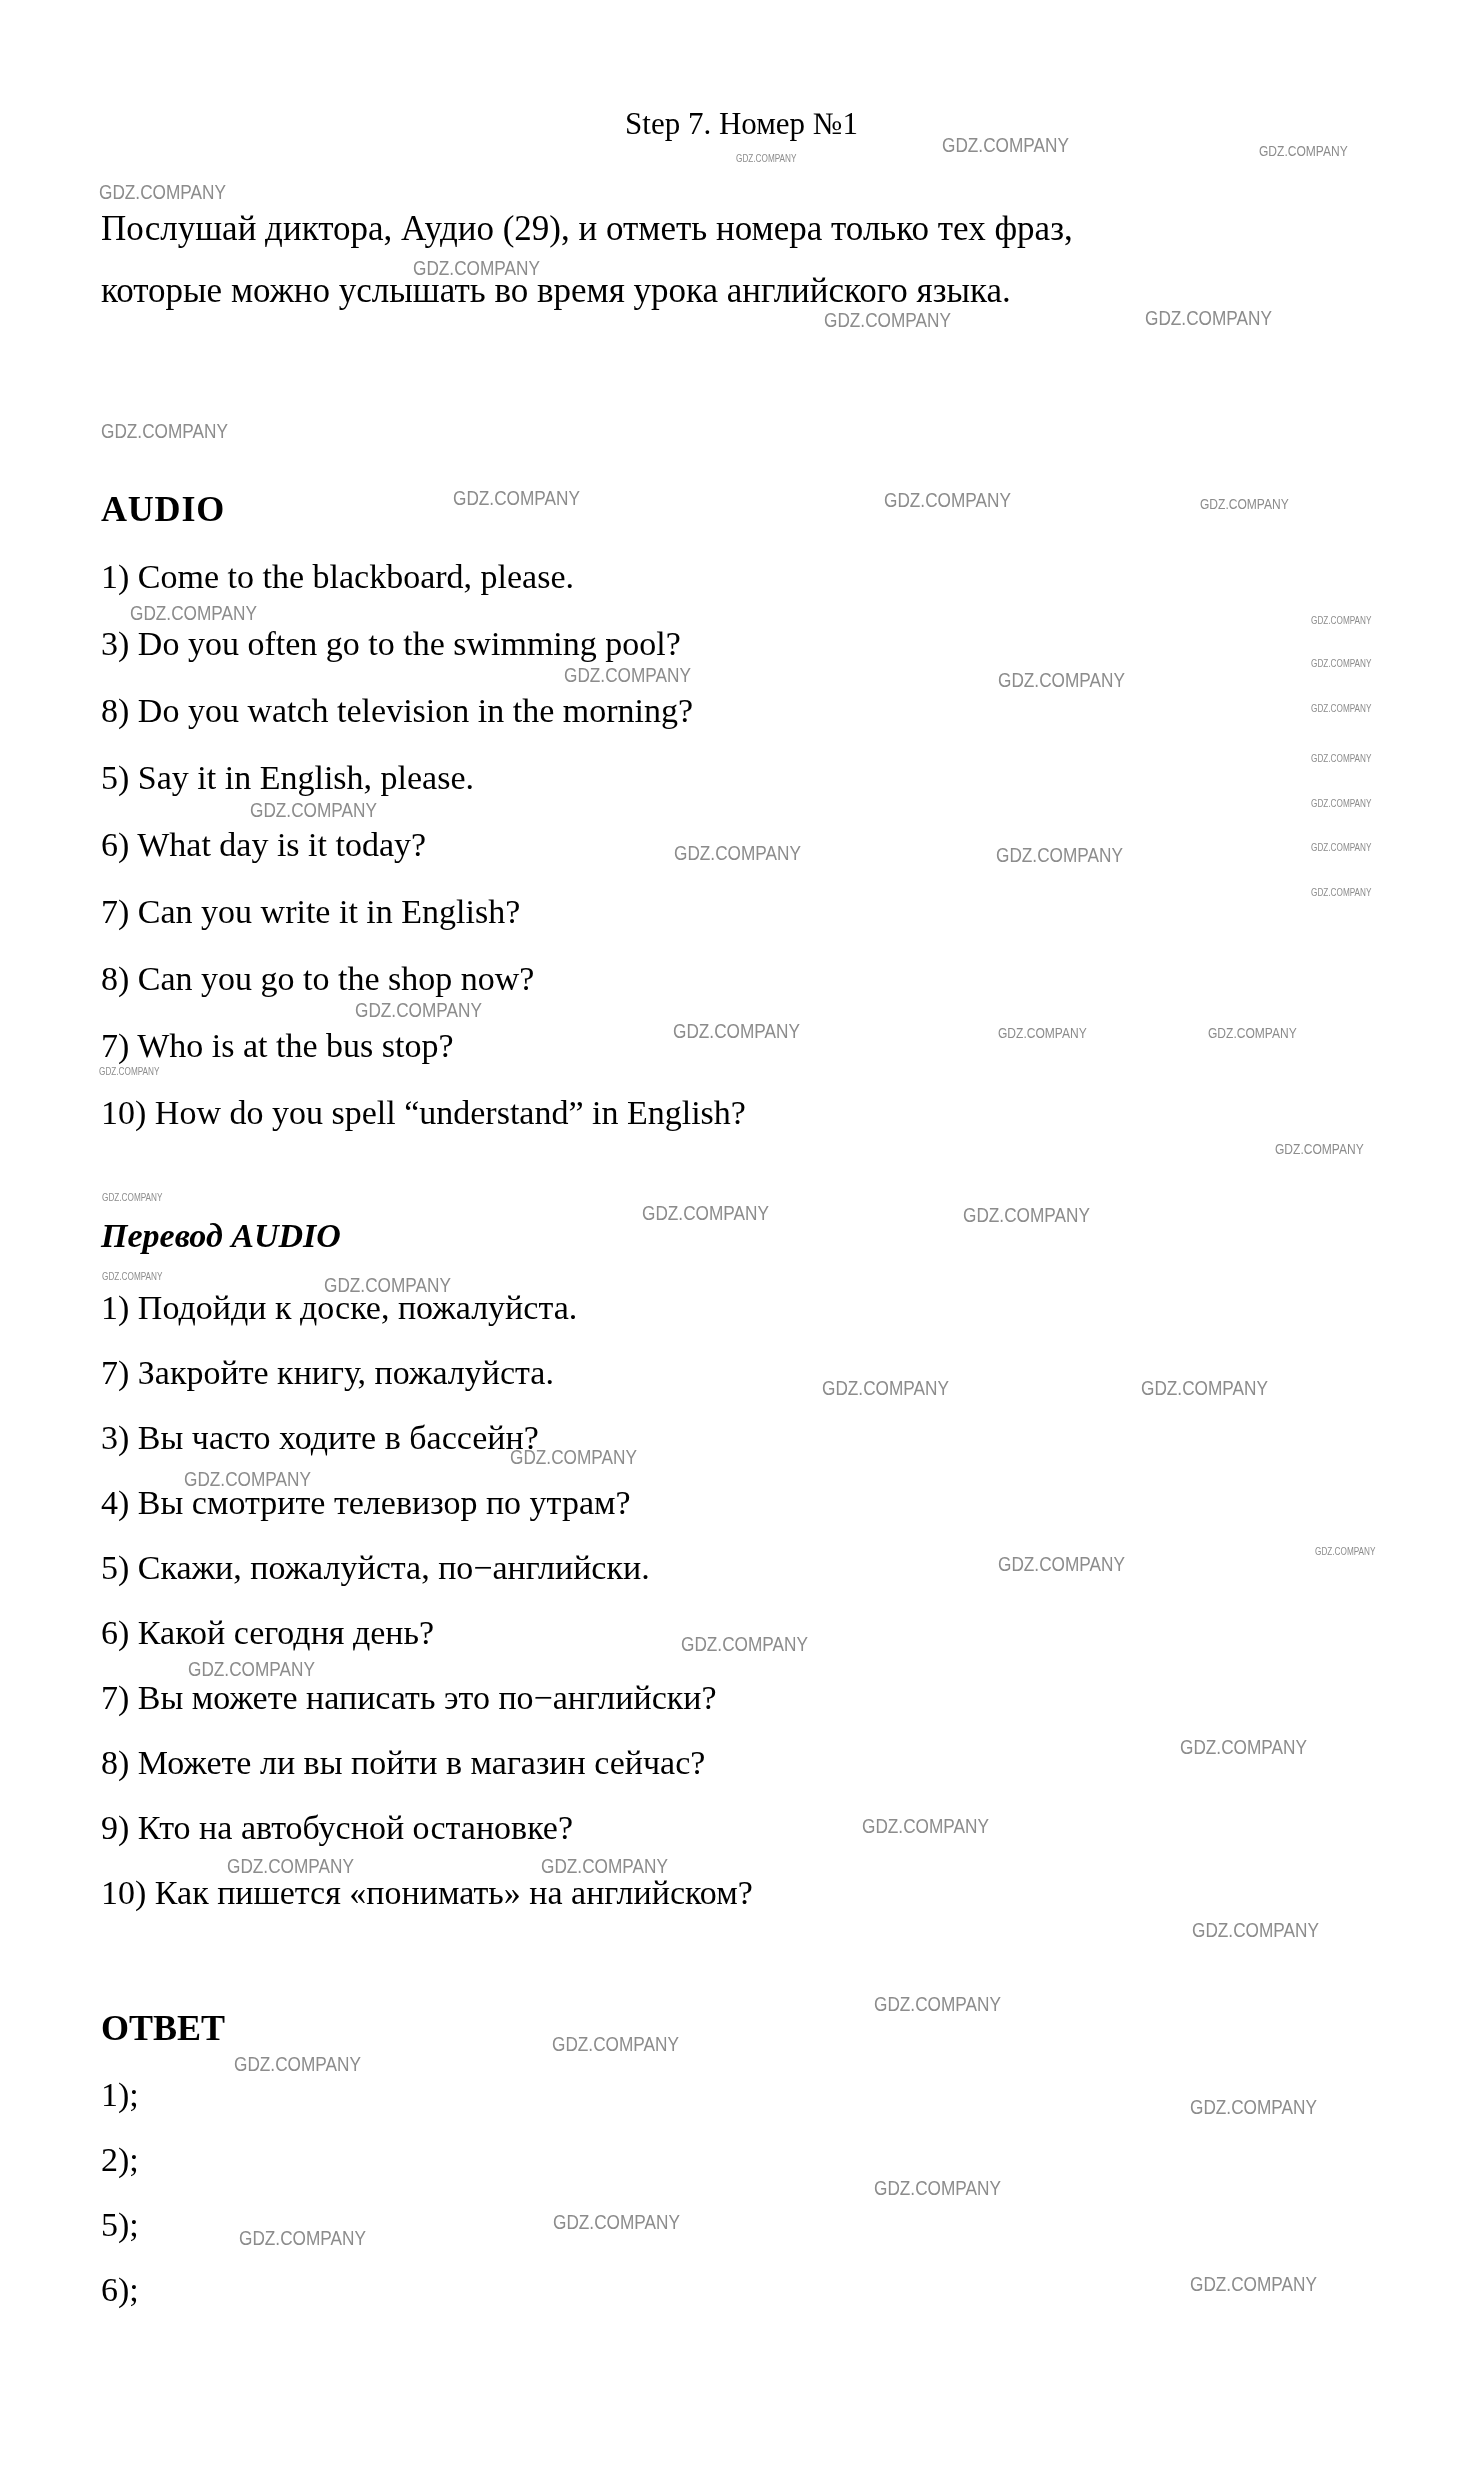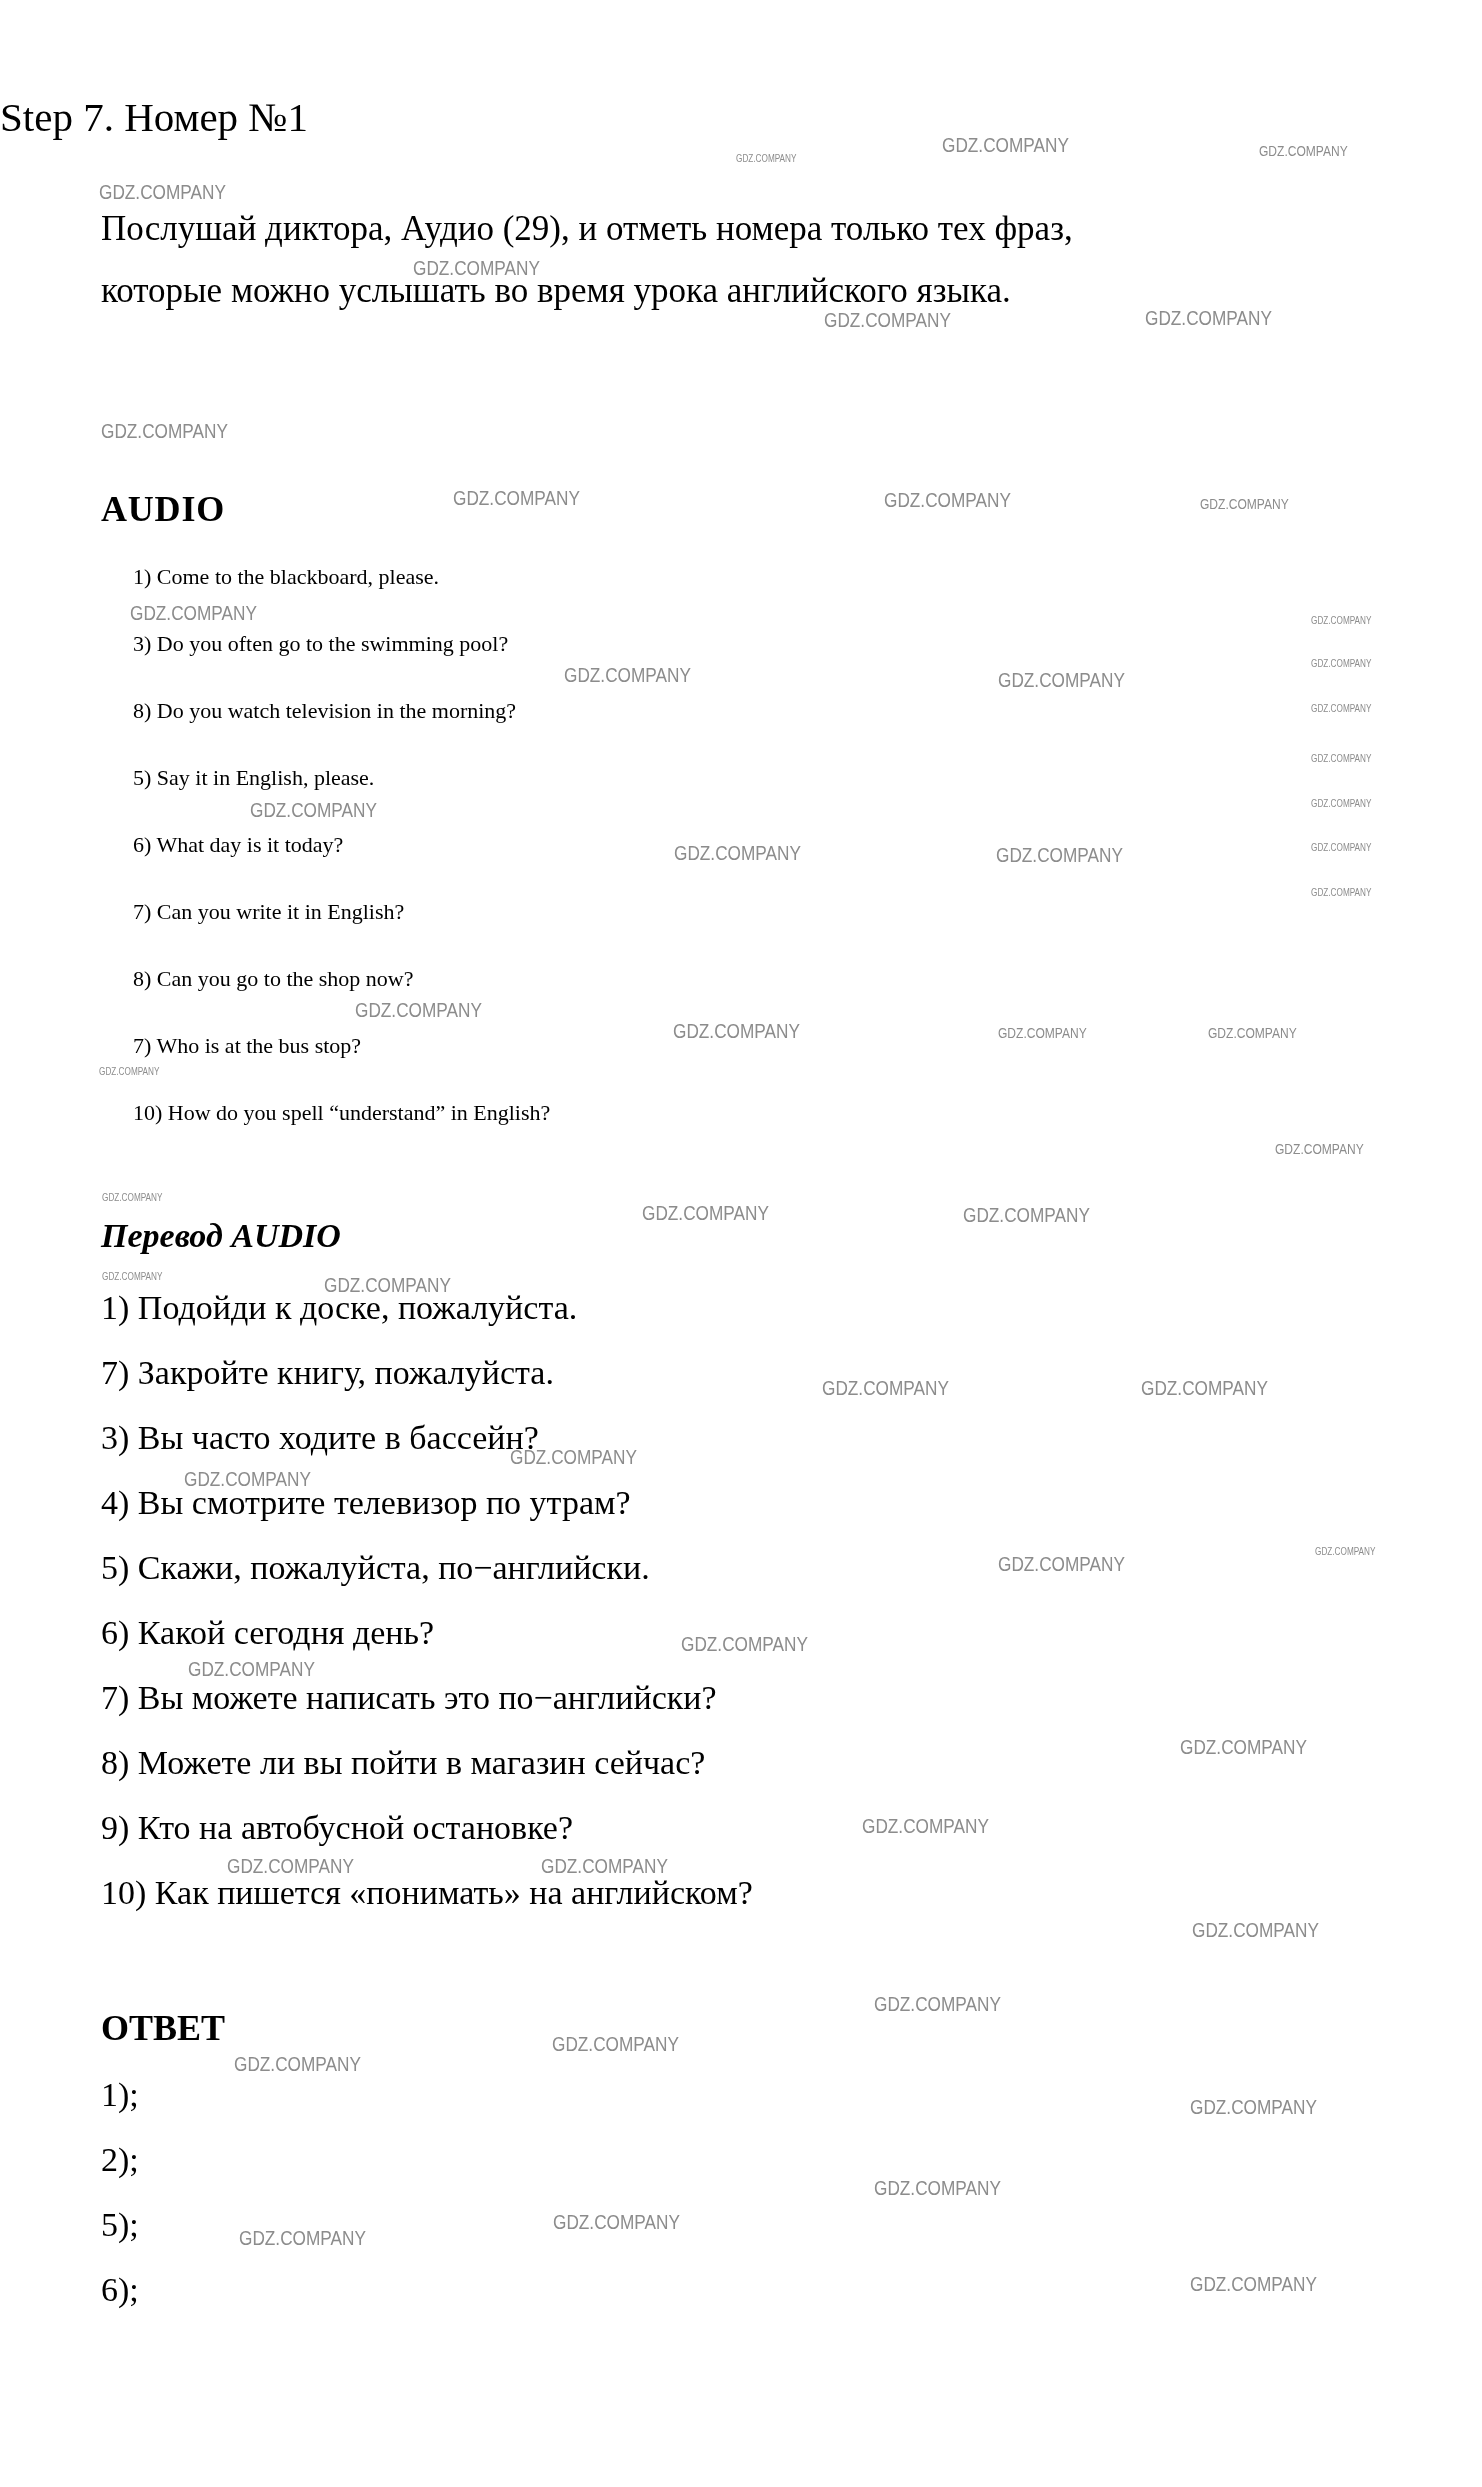--- a/index.html
+++ b/index.html
@@ -8,23 +8,24 @@
     position: relative;
     width: 1483px;
     height: 2487px;
     background: #ffffff;
     font-family: "Liberation Serif", serif;
     color: #000000;
     overflow: hidden;
   }
   .title {
     position: absolute;
-    top: 93px; left: 0;
+    top: 106px; left: 0;
     width: 100%;
-    font-size: 41px;
+    text-align: center;
+    font-size: 31px;
     font-weight: 400;
   }
   .task {
     position: absolute;
     top: 198px; left: 101px;
     font-size: 35px;
     line-height: 62px;
   }
   .solution-heading {
     position: absolute;
@@ -37,23 +38,22 @@
   .audio-heading {
     position: absolute;
     top: 488px; left: 101px;
     font-size: 36px;
     font-weight: 700;
     letter-spacing: 0.8px;
   }
   .audio-list {
     position: absolute;
     top: 543px; left: 101px;
-    font-size: 22px;
+    font-size: 34px;
     line-height: 67px;
-    margin-left: 32px;
   }
   .trans-heading {
     position: absolute;
     top: 1217px; left: 101px;
     font-size: 34px;
     font-weight: 700;
     font-style: italic;
   }
   .trans-list {
     position: absolute;

